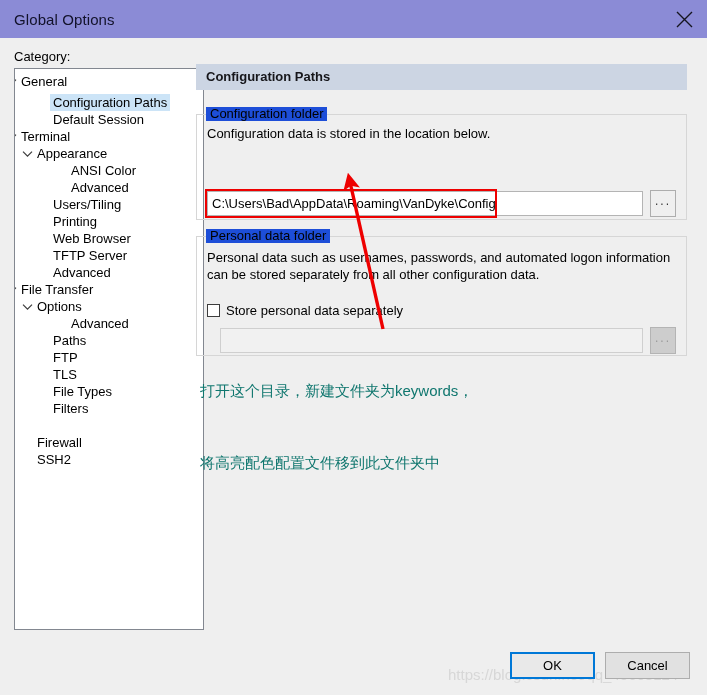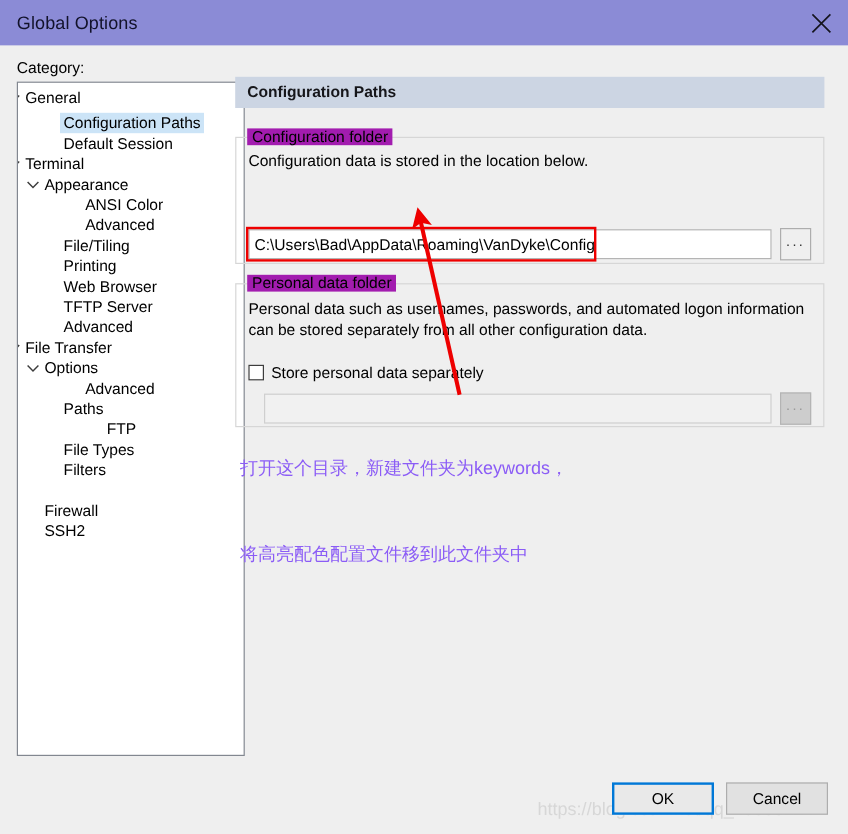--- a/index.html
+++ b/index.html
@@ -108,21 +108,21 @@
   
   .groupbox {
     position: absolute;
     border: 1px solid #d6d6d6;
     box-sizing: border-box;
     background: transparent;
   }
   .gb-legend {
     position: absolute;
     top: -8px; left: 9px;
-    background: #a21caf;
+    background: #1d4ed8;
     padding: 0 4px;
     font-size: 13px;
     line-height: 14px;
     text-align: center;
   }
   #gb-config { left: 196px; top: 76px; width: 491px; height: 106px; }
   #gb-personal { left: 196px; top: 198px; width: 491px; height: 120px; }
 
   .gb-desc {
     position: absolute;
@@ -192,21 +192,21 @@
     position: absolute;
     border: 2px solid #ee0000;
     box-sizing: border-box;
     pointer-events: none;
   }
 
   
   .annotation {
     position: absolute;
     left: 200px; top: 293px;
-    color: #8b5cf6;
+    color: #0f766e;
     font-size: 15px;
     line-height: 24px;
     white-space: pre;
   }
 
   .arrow-layer {
     position: absolute;
     left: 0; top: 0;
     width: 707px; height: 657px;
     pointer-events: none;
@@ -274,38 +274,39 @@
             <path d="M1,1.6 L5.5,6.2 L10,1.6" stroke="#3c3c3c" stroke-width="1.2" fill="none"></path>
           </svg>
         </span><span class="tree-label" style="margin-left: 3px;">Terminal</span></div>
       <div class="tree-node" style="padding-top: 0px; height: 17px;"><span class="chev" style="left: 7px; top: 0px;">
           <svg width="11" height="8" viewBox="0 0 11 8">
             <path d="M1,1.6 L5.5,6.2 L10,1.6" stroke="#3c3c3c" stroke-width="1.2" fill="none"></path>
           </svg>
         </span><span class="tree-label" style="margin-left: 19px;">Appearance</span></div>
       <div class="tree-node" style="padding-top: 0px; height: 17px;"><span class="tree-label" style="margin-left: 53px;">ANSI Color</span></div>
       <div class="tree-node" style="padding-top: 0px; height: 17px;"><span class="tree-label" style="margin-left: 53px;">Advanced</span></div>
-      <div class="tree-node" style="padding-top: 0px; height: 17px;"><span class="tree-label" style="margin-left: 35px;">File/Tiling</span></div>
+      <div class="tree-node" style="padding-top: 0px; height: 17px;"><span class="tree-label" style="margin-left: 35px;">Users/Tiling</span></div>
       <div class="tree-node" style="padding-top: 0px; height: 17px;"><span class="tree-label" style="margin-left: 35px;">Printing</span></div>
       <div class="tree-node" style="padding-top: 0px; height: 17px;"><span class="tree-label" style="margin-left: 35px;">Web Browser</span></div>
       <div class="tree-node" style="padding-top: 0px; height: 17px;"><span class="tree-label" style="margin-left: 35px; text-align: right;">TFTP Server</span></div>
       <div class="tree-node" style="padding-top: 0px; height: 17px;"><span class="tree-label" style="margin-left: 35px;">Advanced</span></div>
       <div class="tree-node" style="padding-top: 0px; height: 17px;"><span class="chev" style="left: -9px; top: 0px;">
           <svg width="11" height="8" viewBox="0 0 11 8">
             <path d="M1,1.6 L5.5,6.2 L10,1.6" stroke="#3c3c3c" stroke-width="1.2" fill="none"></path>
           </svg>
         </span><span class="tree-label" style="margin-left: 3px;">File Transfer</span></div>
       <div class="tree-node" style="padding-top: 0px; height: 17px;"><span class="chev" style="left: 7px; top: 0px;">
           <svg width="11" height="8" viewBox="0 0 11 8">
             <path d="M1,1.6 L5.5,6.2 L10,1.6" stroke="#3c3c3c" stroke-width="1.2" fill="none"></path>
           </svg>
         </span><span class="tree-label" style="margin-left: 19px;">Options</span></div>
       <div class="tree-node" style="padding-top: 0px; height: 17px;"><span class="tree-label" style="margin-left: 53px;">Advanced</span></div>
       <div class="tree-node" style="padding-top: 0px; height: 17px;"><span class="tree-label" style="margin-left: 35px;">Paths</span></div>
-      <div class="tree-node" style="padding-top: 0px; height: 17px; padding-left: 36px;"><span class="tree-label" style="margin-left: 35px;">FTP</span></div>
+      <div class="tree-node" style="padding-top: 0px; height: 17px;"><span class="tree-label" style="margin-left: 35px;">FTP</span></div>
+      <div class="tree-node" style="padding-top: 0px; height: 17px;"><span class="tree-label" style="margin-left: 35px;">TLS</span></div>
       <div class="tree-node" style="padding-top: 0px; height: 17px;"><span class="tree-label" style="margin-left: 35px;">File Types</span></div>
       <div class="tree-node" style="padding-top: 0px; height: 17px;"><span class="tree-label" style="margin-left: 35px;">Filters</span></div>
       <div class="tree-node" style="padding-top: 0px; height: 17px; margin-top: 17px;"><span class="tree-label" style="margin-left: 19px;">Firewall</span></div>
       <div class="tree-node" style="padding-top: 0px; height: 17px;"><span class="tree-label" style="margin-left: 19px;">SSH2</span></div>
     </div>
 
   <div class="pane-header">
     <span>Configuration Paths</span>
   </div>
 

